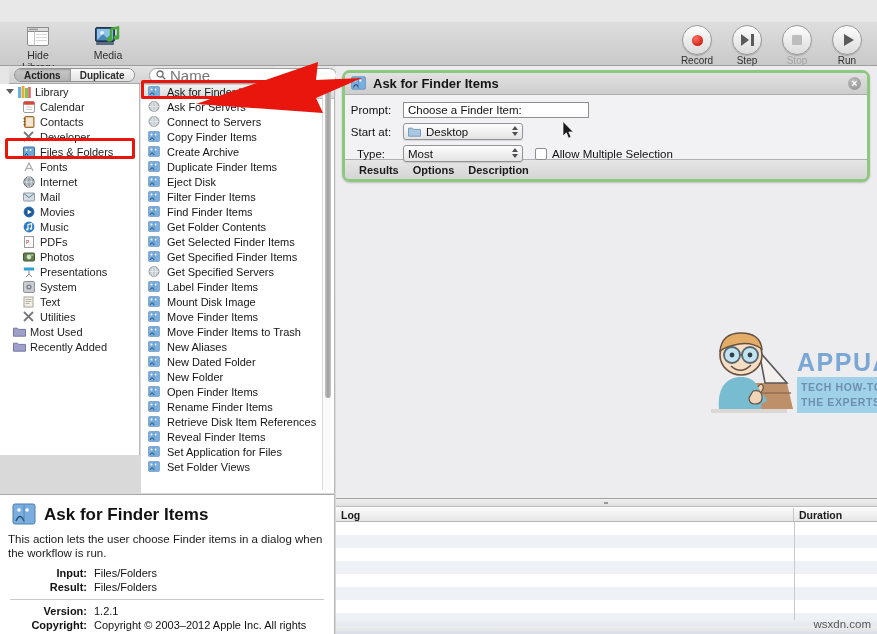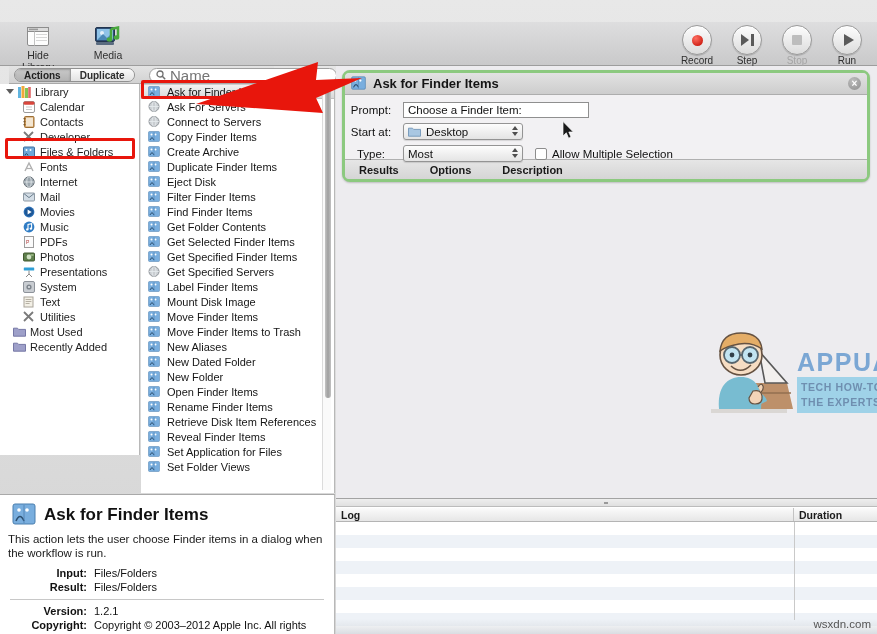--- a/index.html
+++ b/index.html
@@ -178,21 +178,21 @@
   }
   .popup .ptxt{ font-size:11.5px; color:#111; }
   .popup .arrows{ position:absolute; right:4px; top:2px; display:flex; flex-direction:column; gap:2px; }
   .ar-u{ width:0;height:0;border-bottom:4px solid #4e4e4e;border-left:3px solid transparent;border-right:3px solid transparent; }
   .ar-d{ width:0;height:0;border-top:4px solid #4e4e4e;border-left:3px solid transparent;border-right:3px solid transparent; }
   .cbox{ width:12px; height:12px; background:#fff; border:1px solid #8d8d8d; border-radius:2px; margin-right:5px; }
   .cb-lbl{ font-size:11.5px; color:#111; }
   .card-ft{
     height:20px; background:linear-gradient(#e6e6e6,#d5d5d5);
     border-top:1px solid #b0b0b0; border-radius:0 0 4px 4px;
-    display:flex; align-items:center; gap:31px; padding-left:14px;
+    display:flex; align-items:center; gap:14px; padding-left:14px;
   }
   .card-ft span{ font-size:11px; font-weight:bold; color:#1a1a1a; }
 
   
   .logo{ position:absolute; left:365px; top:255px; width:195px; height:100px; }
 
   
   .logwrap{
     position:absolute; left:336px; top:498px; width:541px; height:136px;
     background:#fff; border-top:1px solid #a3a3a3;

